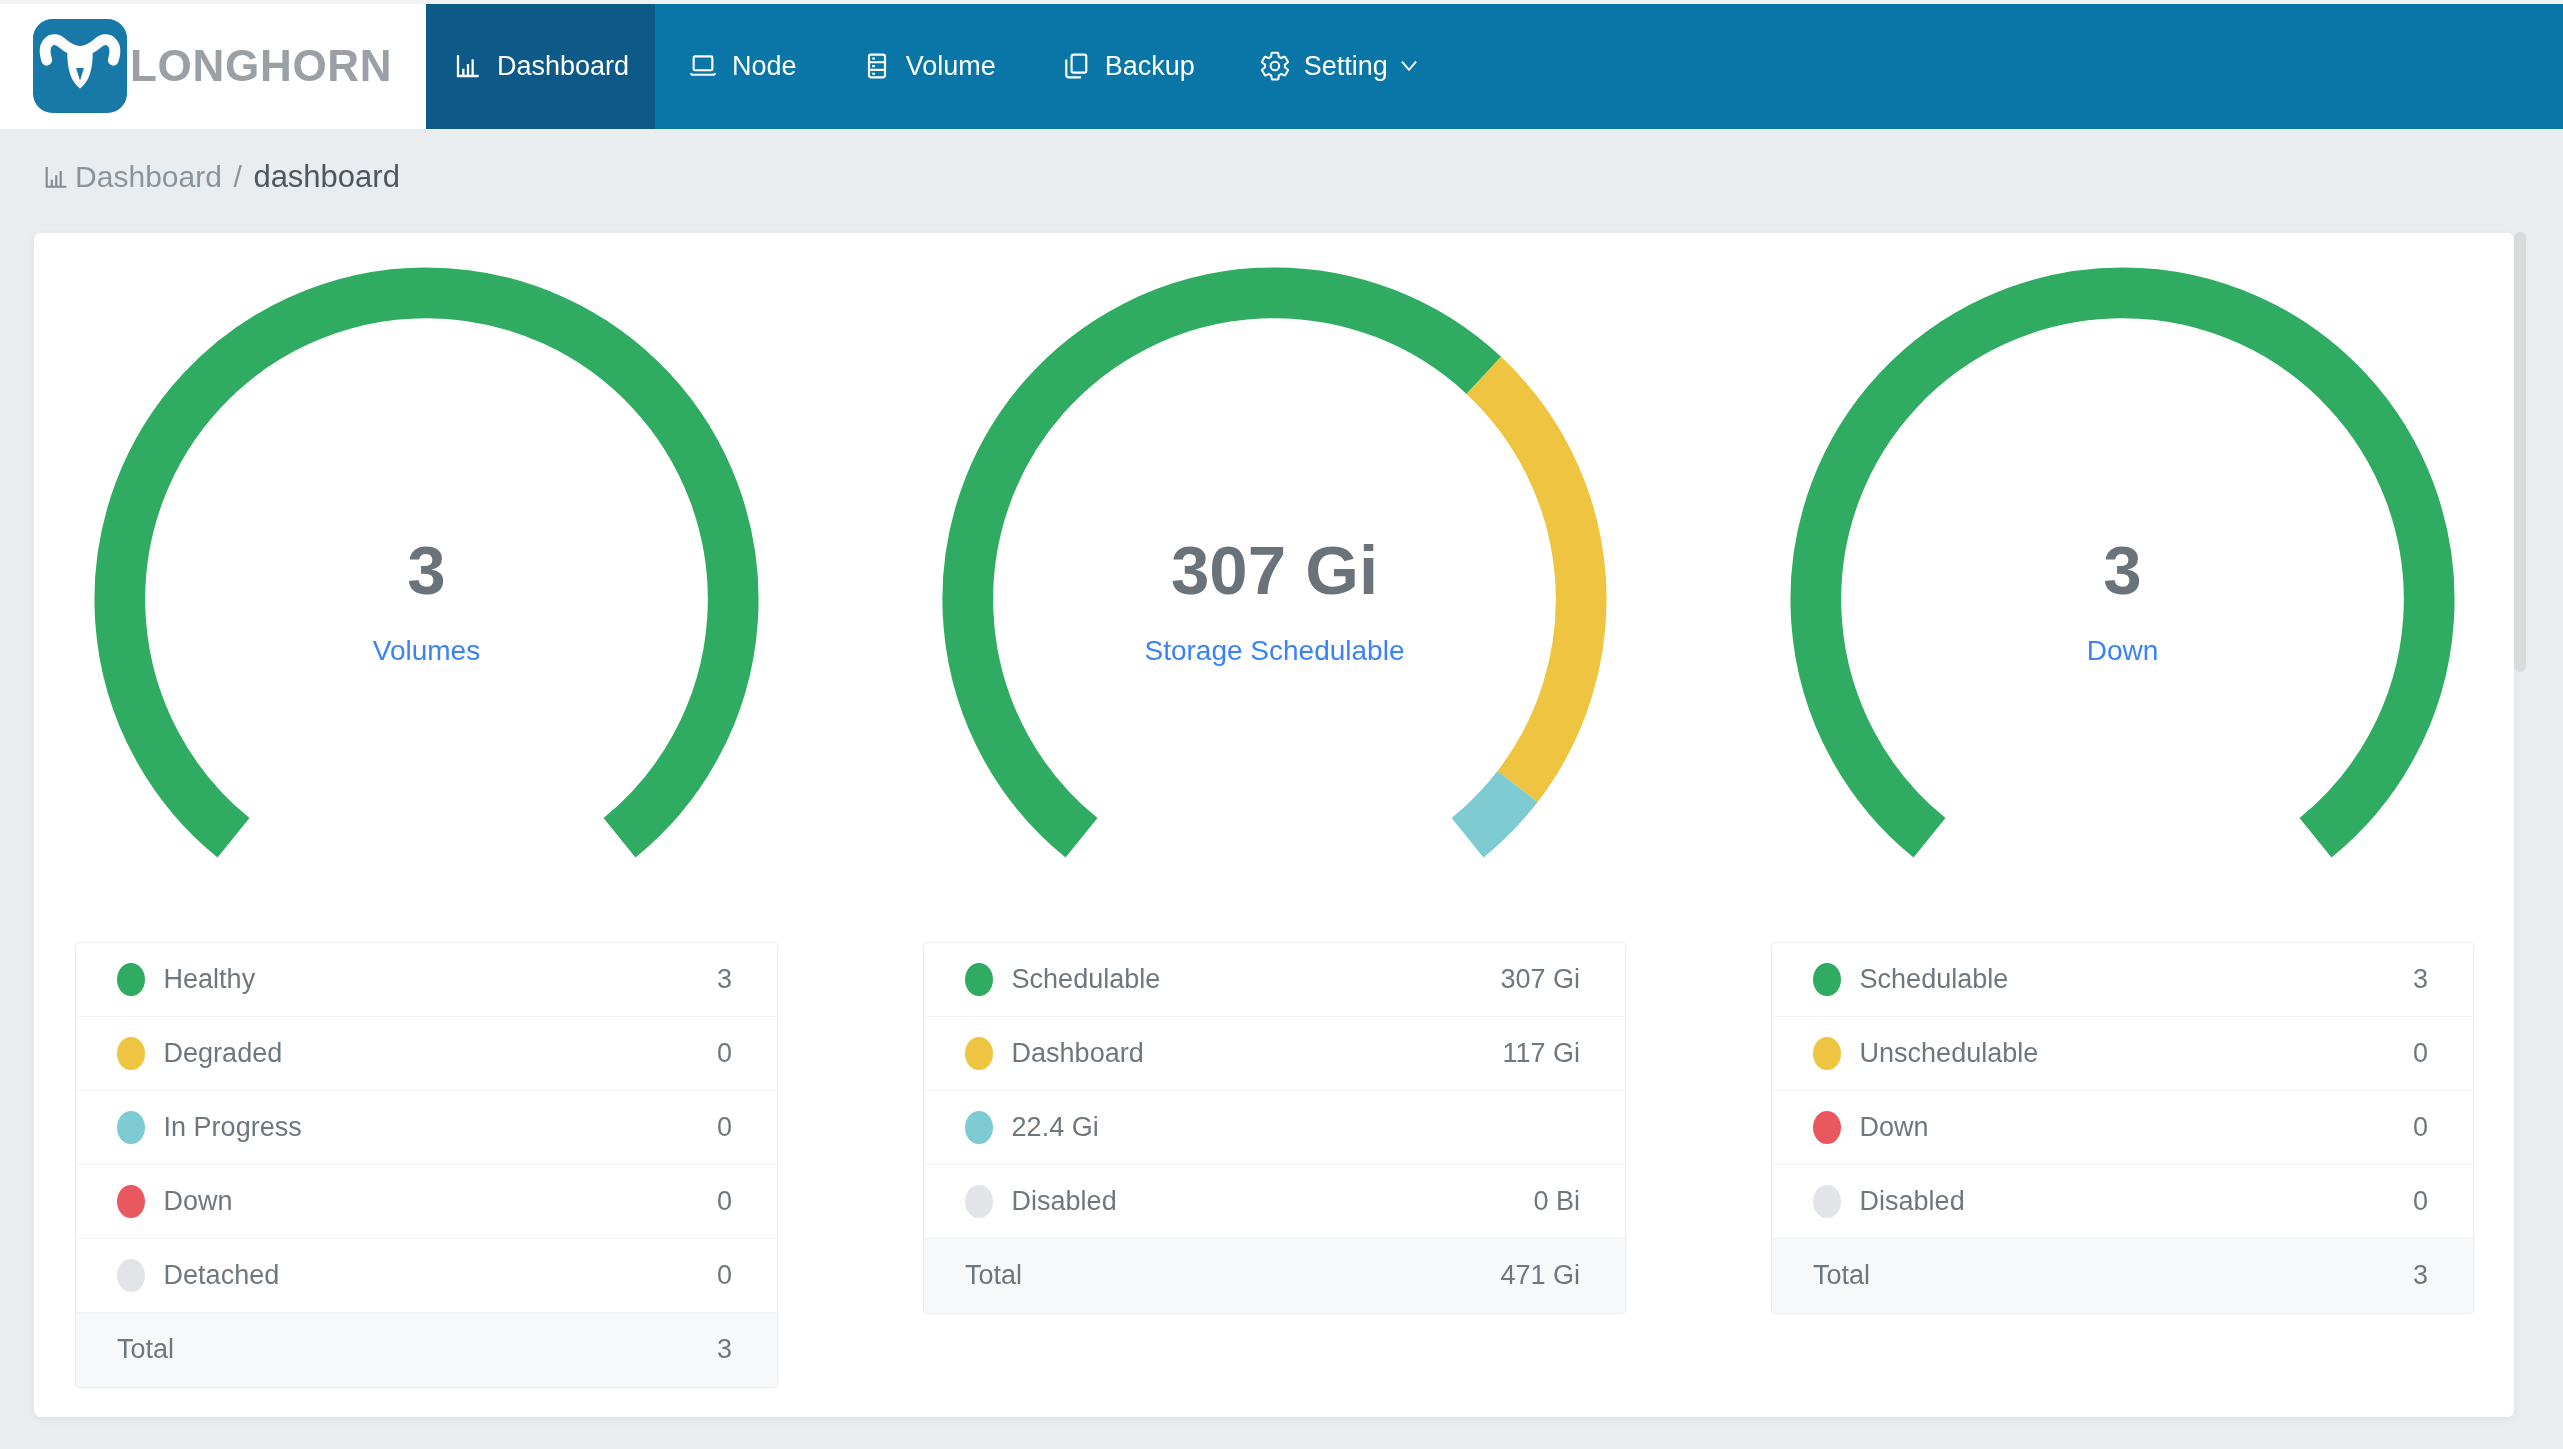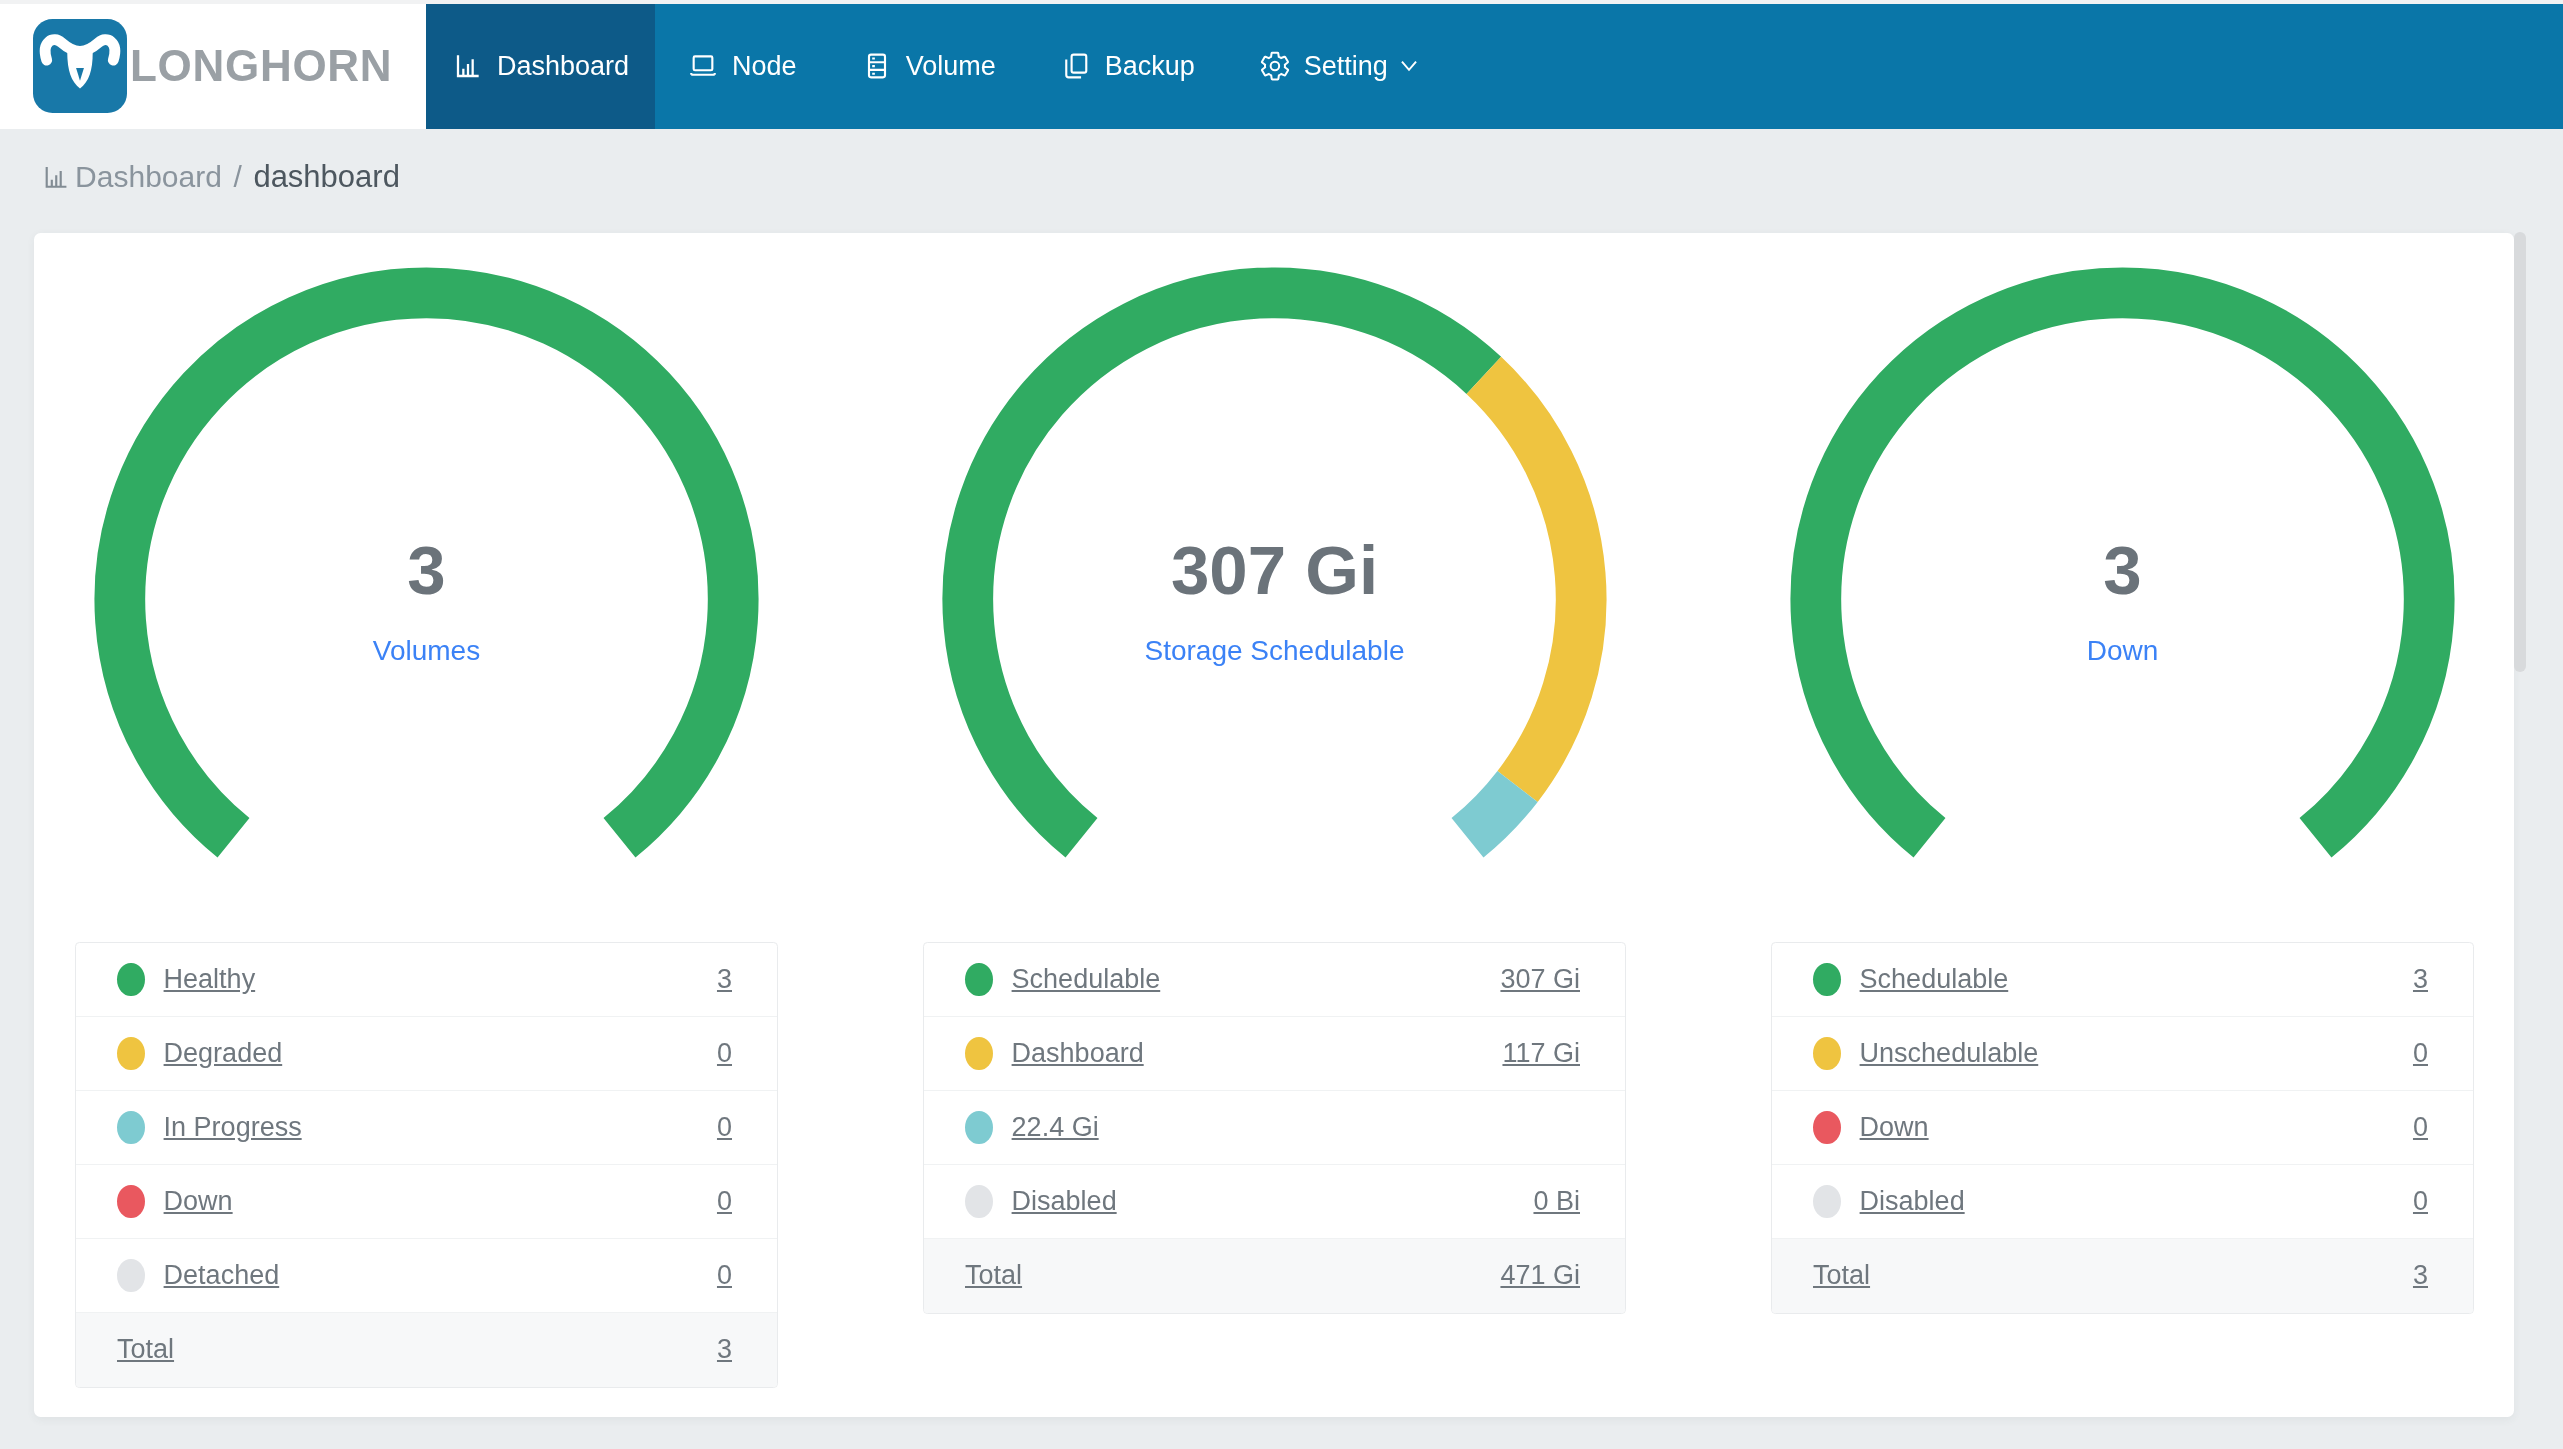--- a/index.html
+++ b/index.html
@@ -103,21 +103,20 @@
     background: #ffffff;
   }
   .legend-row {
     display: flex;
     align-items: center;
     height: 74px;
     padding: 0 45px 0 41px;
     border-bottom: 1.5px solid #f0f2f3;
     font-size: 27px;
     color: #6f777e;
-    text-decoration: underline;
   }
   .legend-row:last-child { border-bottom: none; gap: 44px; }
   .legend-row.total { background: #f7f8f9; border-bottom: none; }
   .dot {
     width: 27.6px; height: 33px;
     border-radius: 50%;
     margin-right: 19px;
     flex: none;
   }
   .legend-label { flex: 1; }

